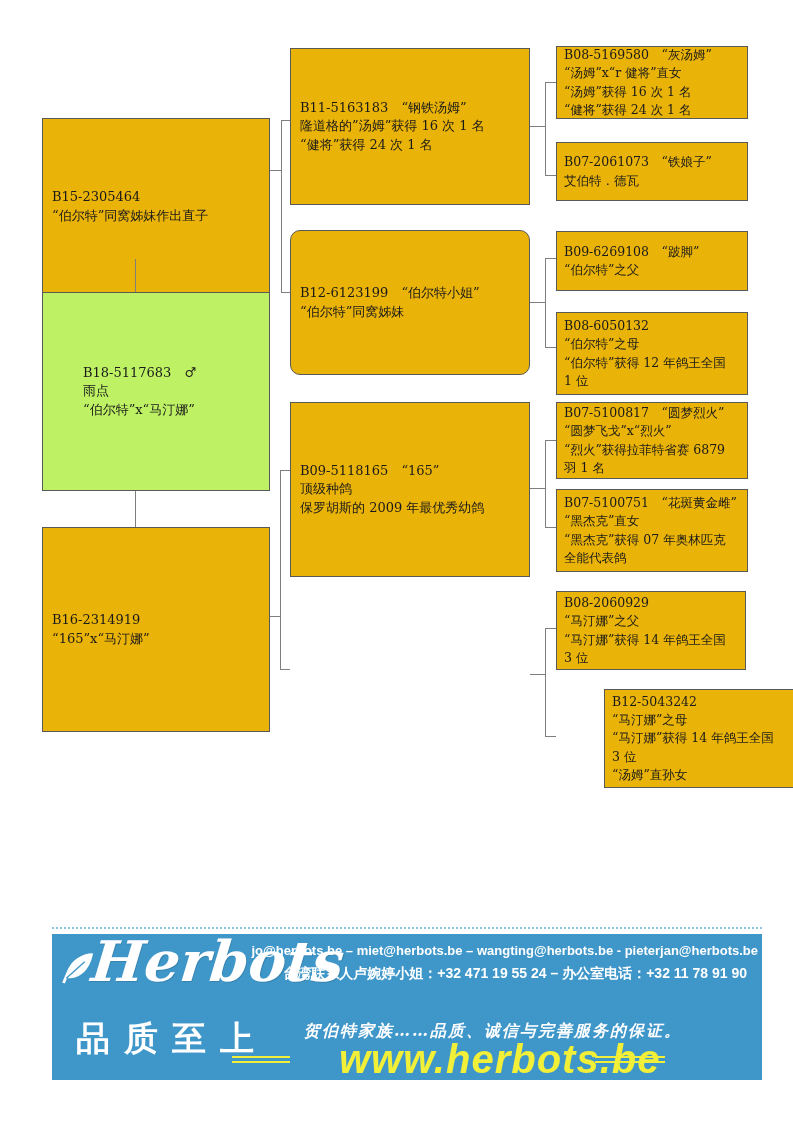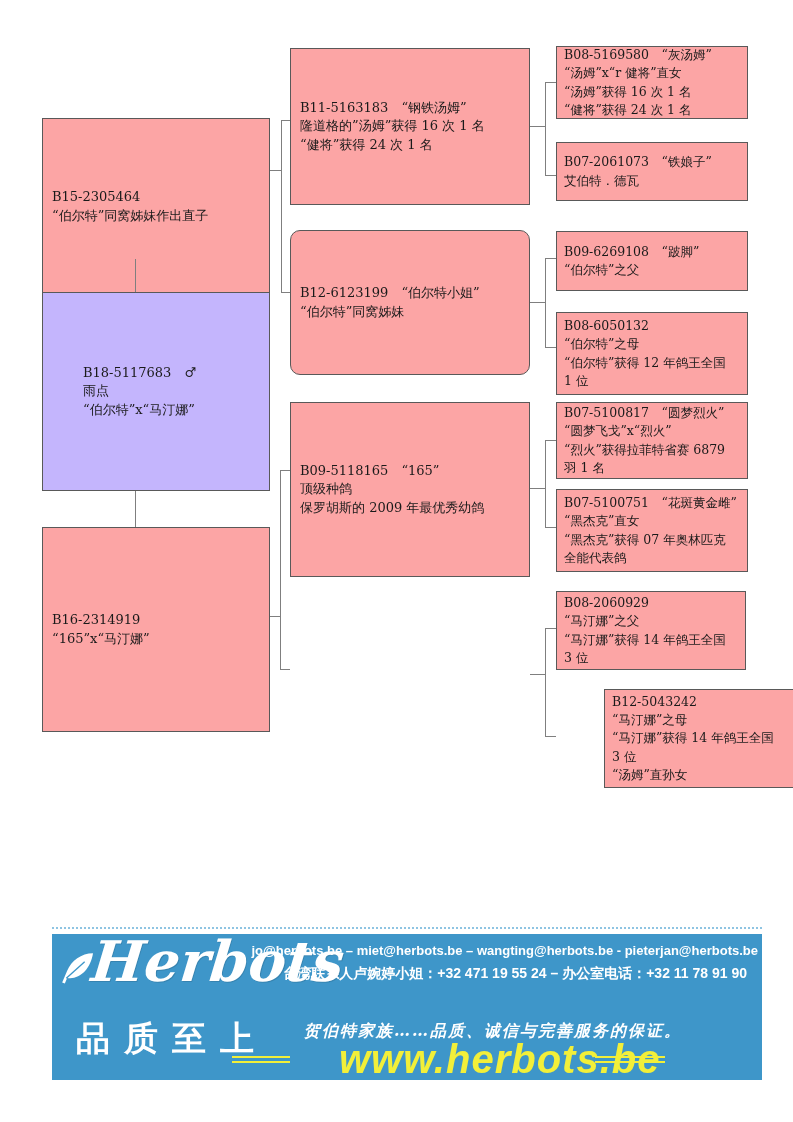--- a/index.html
+++ b/index.html
@@ -7,27 +7,27 @@
     position:relative;
     width:793px;height:1122px;
     background:#ffffff;
     font-family:"DejaVu Serif","Liberation Serif",serif;
     color:#1a1a1a;
     overflow:hidden;
   }
   .box{
     position:absolute;
     border:1px solid #595959;
-    background:#fca5a5;
+    background:#eab308;
     box-sizing:border-box;
     display:flex;flex-direction:column;justify-content:center;
     padding:4px 5px 4px 9px;
     font-size:13px;line-height:1.42;
   }
-  .box.hl{background:#c4b5fd;padding-left:40px;}
+  .box.hl{background:#bef264;padding-left:40px;}
   .box .bline{white-space:nowrap;}
   .rightcol{font-size:12.5px;line-height:1.45;padding-left:7px;}
   .cn{position:absolute;background:#7f7f7f;}
   
   #banner-dotline{
     position:absolute;left:52px;top:927px;width:710px;height:0;
     border-top:2px dotted #8ec4e2;
   }
   #banner{
     position:absolute;left:52px;top:934px;width:710px;height:146px;

